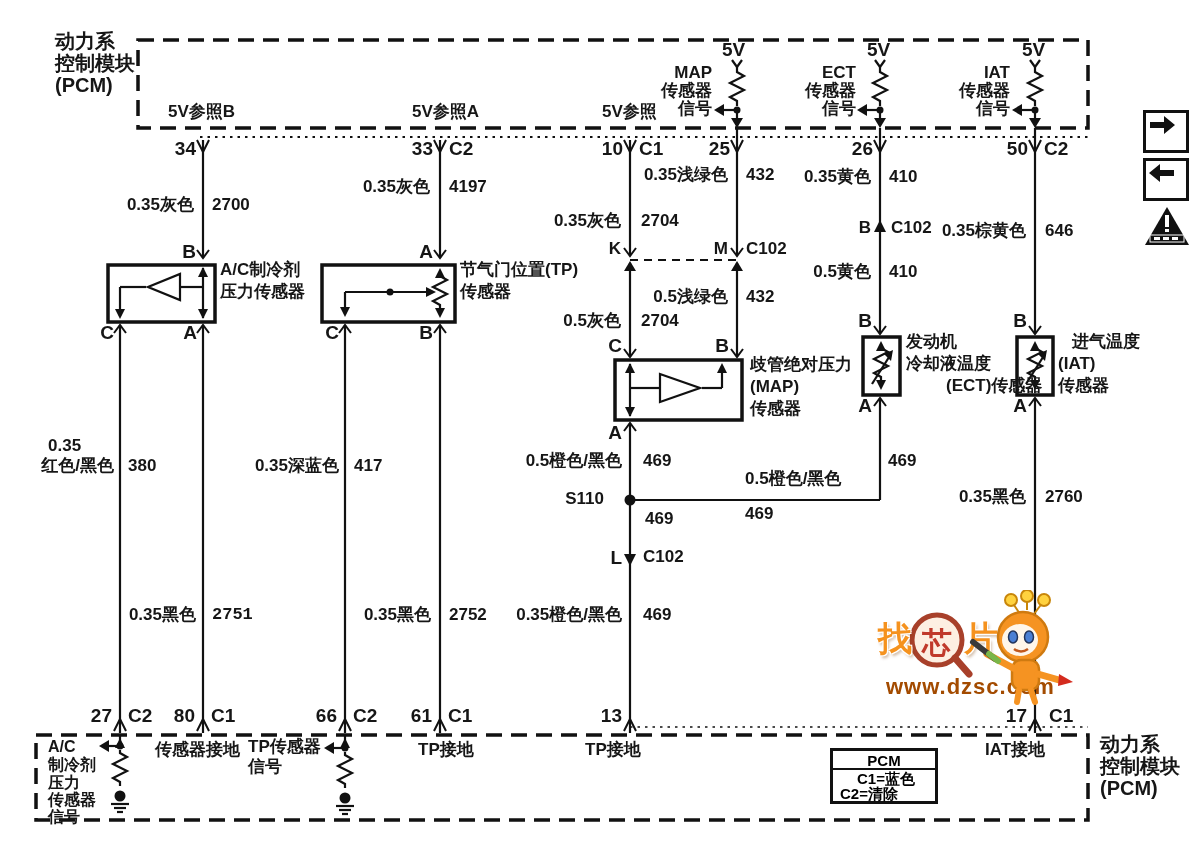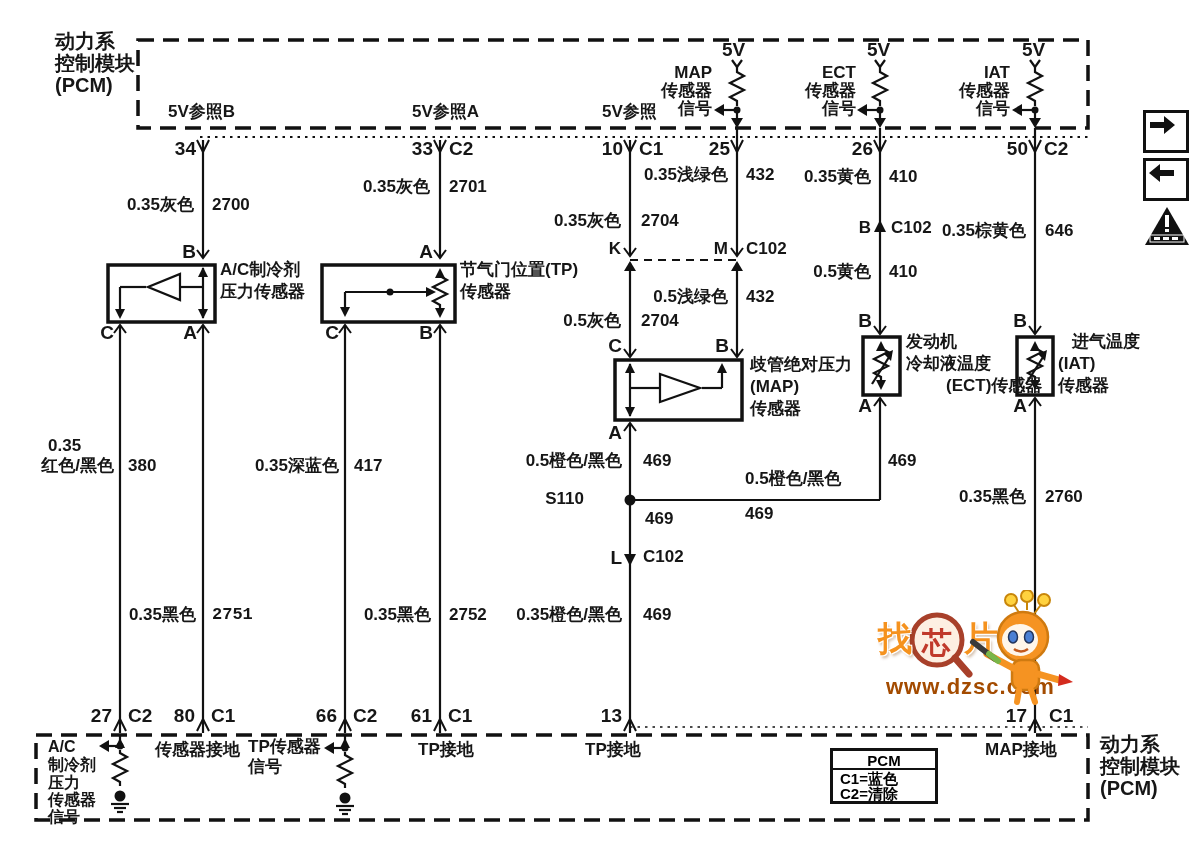--- a/index.html
+++ b/index.html
@@ -9,21 +9,21 @@
   .lbl{position:absolute;white-space:nowrap;font:700 17px "Liberation Sans","DejaVu Sans",sans-serif;
        color:#161616;line-height:1.1;z-index:3;}
   .r{transform:translateX(-100%);text-align:center;}
   .big{font-size:20px;}
   .pin{font-size:19px;}
   .m16{font-size:16px;}
   .legendbox{position:absolute;left:830px;top:748px;width:102px;height:50px;border:3px solid #111;
              background:#fff;z-index:3;}
   .legendbox .hd{position:absolute;left:0;top:1px;width:100%;text-align:center;font:700 15px "Liberation Sans",sans-serif;}
   .legendbox .sep{position:absolute;left:0;top:17px;width:100%;border-top:2px solid #111;}
-  .legendbox .r1{position:absolute;left:7px;top:19px;font:700 15px "Liberation Sans",sans-serif;}
+  .legendbox .r1{position:absolute;left:24px;top:19px;font:700 15px "Liberation Sans",sans-serif;}
   .legendbox .r2{position:absolute;left:7px;top:34px;font:700 15px "Liberation Sans",sans-serif;}
   .navbtn{position:absolute;width:40px;height:37px;border:3px solid #111;background:#fff;z-index:3;
           display:flex;align-items:center;justify-content:center;cursor:pointer;}
   
   .wmchar{position:absolute;z-index:6;font:700 34px "Liberation Sans","DejaVu Sans",sans-serif;color:#f5921e;
           text-shadow:1px 1px 0 #fff,-1px -1px 0 #fff,1px -1px 0 #fff,-1px 1px 0 #fff,2px 3px 3px rgba(120,60,0,.35);}
   .wmbrand{position:absolute;left:862px;top:646px;z-index:6;font:700 34px "Liberation Sans","DejaVu Sans",sans-serif;
            color:#f04e23;letter-spacing:2px;
            text-shadow:1px 1px 0 #fff,-1px -1px 0 #fff,1px -1px 0 #fff,-1px 1px 0 #fff,2px 3px 3px rgba(120,30,0,.35);}
   .wmurl{position:absolute;left:886px;top:674px;z-index:6;font:700 22px "Liberation Sans","DejaVu Sans",sans-serif;
@@ -275,21 +275,21 @@
   <div class="lbl pin r" style="left:623px;top:139px;">10</div>
   <div class="lbl pin" style="left:639px;top:139px;">C1</div>
   <div class="lbl pin r" style="left:730px;top:139px;">25</div>
   <div class="lbl pin r" style="left:873px;top:139px;">26</div>
   <div class="lbl pin r" style="left:1028px;top:139px;">50</div>
   <div class="lbl pin" style="left:1044px;top:139px;">C2</div>
 
   <div class="lbl r" style="left:194px;top:196px;">0.35灰色</div>
   <div class="lbl" style="left:212px;top:196px;">2700</div>
   <div class="lbl r" style="left:430px;top:178px;">0.35灰色</div>
-  <div class="lbl" style="left:449px;top:178px;">2701</div>
+  <div class="lbl" style="left:449px;top:178px;">4197</div>
   <div class="lbl r" style="left:728px;top:166px;">0.35浅绿色</div>
   <div class="lbl" style="left:746px;top:166px;">432</div>
   <div class="lbl r" style="left:621px;top:212px;">0.35灰色</div>
   <div class="lbl" style="left:641px;top:212px;">2704</div>
   <div class="lbl r" style="left:871px;top:168px;">0.35黄色</div>
   <div class="lbl" style="left:889px;top:168px;">410</div>
   <div class="lbl r" style="left:871px;top:219px;">B</div>
   <div class="lbl" style="left:891px;top:219px;">C102</div>
   <div class="lbl r" style="left:1026px;top:222px;">0.35棕黄色</div>
   <div class="lbl" style="left:1045px;top:222px;">646</div>
@@ -331,21 +331,21 @@
   <div class="lbl" style="left:1058px;top:355px;">(IAT)</div>
   <div class="lbl" style="left:1058px;top:377px;">传感器</div>
 
   <div class="lbl" style="left:48px;top:437px;">0.35</div>
   <div class="lbl r" style="left:114px;top:457px;">红色/黑色</div>
   <div class="lbl" style="left:128px;top:457px;">380</div>
   <div class="lbl r" style="left:339px;top:457px;">0.35深蓝色</div>
   <div class="lbl" style="left:354px;top:457px;">417</div>
   <div class="lbl r" style="left:622px;top:452px;">0.5橙色/黑色</div>
   <div class="lbl" style="left:643px;top:452px;">469</div>
-  <div class="lbl r" style="left:584px;top:490px;">S110</div>
+  <div class="lbl r" style="left:604px;top:490px;">S110</div>
   <div class="lbl" style="left:645px;top:510px;">469</div>
   <div class="lbl" style="left:745px;top:470px;">0.5橙色/黑色</div>
   <div class="lbl" style="left:745px;top:505px;">469</div>
   <div class="lbl" style="left:888px;top:452px;">469</div>
   <div class="lbl pin r" style="left:622px;top:548px;">L</div>
   <div class="lbl" style="left:643px;top:548px;">C102</div>
   <div class="lbl r" style="left:622px;top:606px;">0.35橙色/黑色</div>
   <div class="lbl" style="left:643px;top:606px;">469</div>
   <div class="lbl r" style="left:1026px;top:488px;">0.35黑色</div>
   <div class="lbl" style="left:1045px;top:488px;">2760</div>
@@ -369,21 +369,21 @@
   <div class="lbl m16" style="left:48px;top:738px;">A/C</div>
   <div class="lbl m16" style="left:48px;top:756px;">制冷剂</div>
   <div class="lbl m16" style="left:48px;top:774px;">压力</div>
   <div class="lbl m16" style="left:48px;top:791px;">传感器</div>
   <div class="lbl m16" style="left:48px;top:808px;">信号</div>
   <div class="lbl" style="left:155px;top:741px;">传感器接地</div>
   <div class="lbl" style="left:248px;top:738px;">TP传感器</div>
   <div class="lbl" style="left:248px;top:758px;">信号</div>
   <div class="lbl" style="left:418px;top:741px;">TP接地</div>
   <div class="lbl" style="left:585px;top:741px;">TP接地</div>
-  <div class="lbl" style="left:985px;top:741px;">MAP接地</div>
+  <div class="lbl" style="left:985px;top:741px;">IAT接地</div>
 
   <div class="legendbox">
     <div class="hd">PCM</div>
     <div class="sep"></div>
     <div class="r1">C1=蓝色</div>
     <div class="r2">C2=清除</div>
   </div>
 
   <div class="navbtn" style="left:1143px;top:110px;">
     <svg width="32" height="24" viewBox="0 0 32 24">

